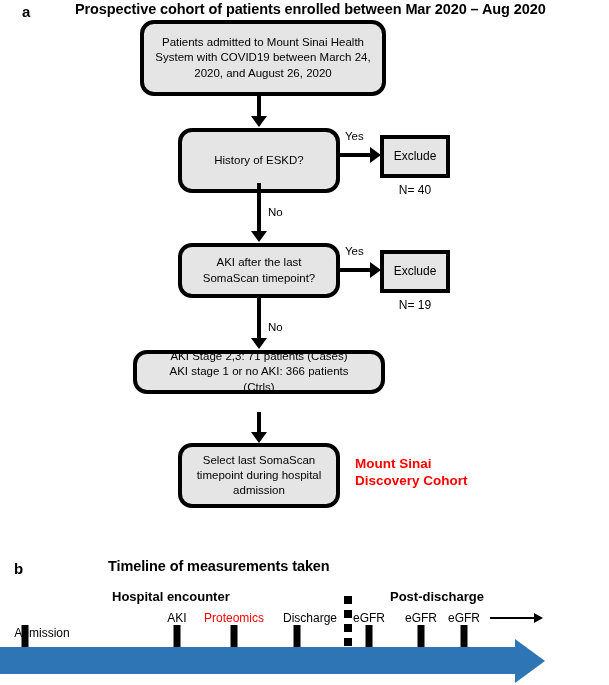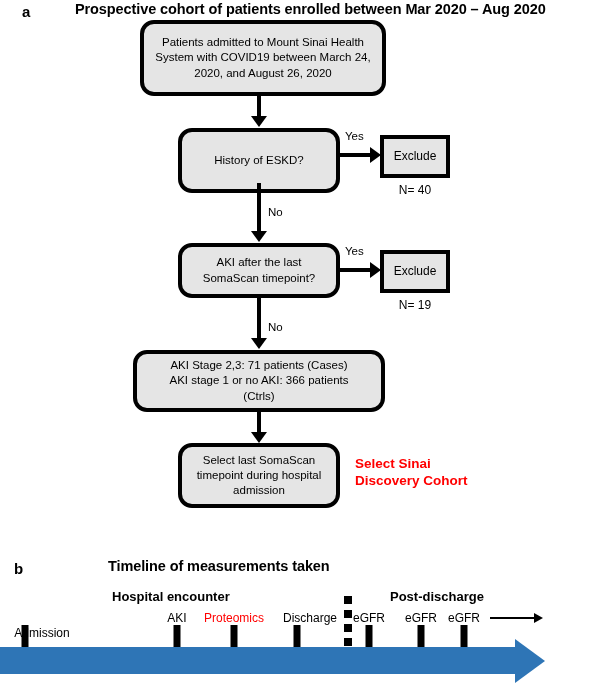--- a/index.html
+++ b/index.html
@@ -176,33 +176,33 @@
 <div class="abs arrow-right" style="left:370px; top:262px;"></div>
 <div class="abs edge-label" style="left:345px; top:246px;">Yes</div>
 
 <div class="abs flow-box sharp" style="left:380px; top:250px; width:70px; height:43px;">Exclude</div>
 <div class="abs count-label" style="left:380px; top:299px; width:70px;">N= 19</div>
 
 <div class="abs vline" style="left:257px; top:298px; height:41px;"></div>
 <div class="abs arrow-down" style="left:251px; top:338px;"></div>
 <div class="abs edge-label" style="left:268px; top:322px;">No</div>
 
-<div class="abs flow-box" style="left:133px; top:350px; width:252px; height:62px; flex-direction:column;">
+<div class="abs flow-box" style="left:133px; top:350px; width:252px; height:44px; flex-direction:column;">
   <span>AKI Stage 2,3: 71 patients (Cases)</span>
   <span>AKI stage 1 or no AKI: 366 patients</span>
   <span>(Ctrls)</span>
 </div>
 
 <div class="abs vline" style="left:257px; top:412px; height:21px;"></div>
 <div class="abs arrow-down" style="left:251px; top:432px;"></div>
 
 <div class="abs flow-box" style="left:178px; top:443px; width:162px; height:65px;">Select last SomaScan timepoint during hospital admission</div>
 
 <div class="abs cohort-annot" style="left:355px; top:456px; color:#FF0000;">
-  <div>Select Sinai</div>
+  <div>Mount Sinai</div>
   <div>Discovery Cohort</div>
 </div>
 
 <div class="abs panel-letter" style="left:14px; top:561px;">b</div>
 
 <div class="abs panel-title" style="left:108px; top:559px;">Timeline of measurements taken</div>
 
 <div class="abs tl-section-label" style="left:112px; top:590px;">Hospital encounter</div>
 <div class="abs tl-section-label" style="left:390px; top:590px;">Post-discharge</div>
 

